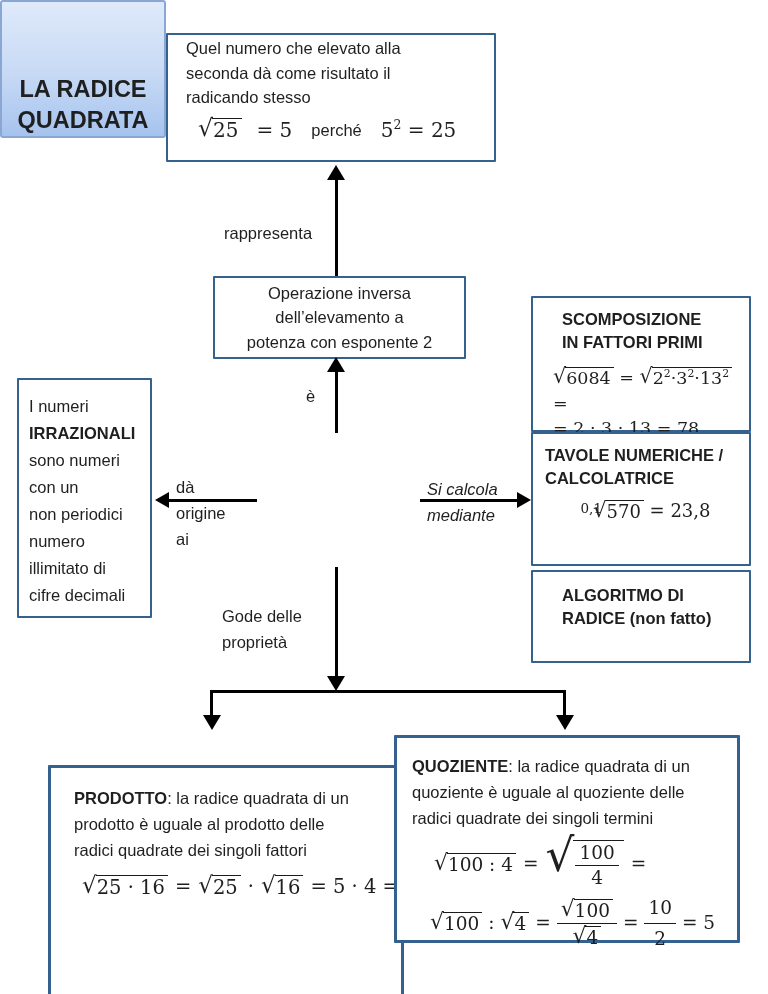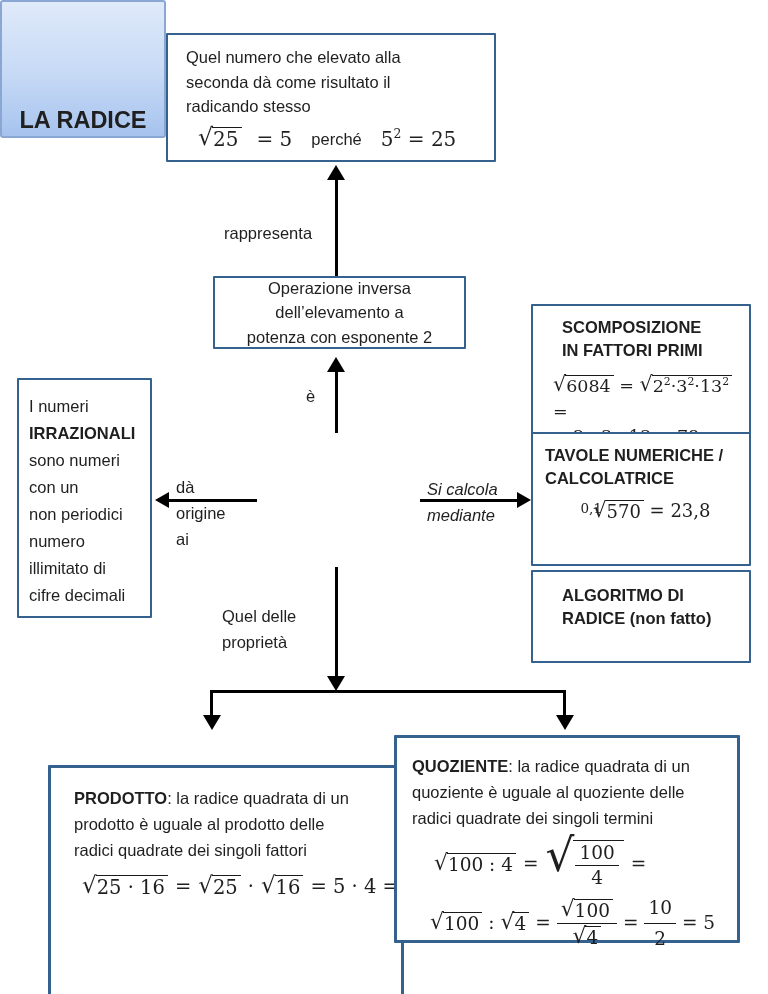--- a/index.html
+++ b/index.html
@@ -24,34 +24,34 @@
   .sq{display:inline-flex;align-items:flex-start;}
   .sq .rs{font-family:"DejaVu Sans",sans-serif;font-size:1.18em;line-height:0.92;}
   .sq .rc{border-top:1.7px solid #1a1a1a;line-height:1.08;padding:1px 3px 0 1px;margin-left:-1px;white-space:pre;}
   .sq.tall>.rs{font-size:2.45em;line-height:0.78;margin-top:-2px;}
   .sq.tall>.rc{padding:2px 5px 0 2px;}
   sup{font-size:0.62em;line-height:0;}
   .frac{display:inline-flex;flex-direction:column;align-items:center;vertical-align:middle;}
   .frac .num{border-bottom:1.7px solid #1a1a1a;padding:0 4px 2px;display:inline-flex;justify-content:center;}
   .frac .den{padding-top:2px;display:inline-flex;justify-content:center;}
   
-  .top-box{left:166px;top:33px;width:330px;height:129px;padding:10px 12px 0 18px;}
+  .top-box{left:166px;top:33px;width:330px;height:129px;padding:1px 12px 0 18px;}
   .top-formula{margin:8px 0 0 12px;font-size:20px;gap:15px;}
-  .mid-box{left:213px;top:276px;width:253px;height:73px;display:flex;flex-direction:column;justify-content:center;text-align:center;}
+  .mid-box{left:213px;top:276px;width:253px;height:83px;display:flex;flex-direction:column;justify-content:center;text-align:center;}
   .center-box{
     left:257px;top:433px;width:162px;height:134px;
     border:2px solid #8aa7d4;border-radius:3px;
     background:linear-gradient(180deg,#dfeafa 0%,#c6d9f5 55%,#a6c3ee 100%);
     display:flex;flex-direction:column;align-items:center;justify-content:flex-end;
     font-size:23.5px;font-weight:bold;line-height:31px;
   }
   .left-box{left:17px;top:378px;width:135px;height:240px;padding:13px 4px 0 10px;line-height:27px;font-size:16.5px;}
   .rbox{left:531px;width:220px;}
   .rbox .title{font-weight:bold;font-size:16.5px;line-height:23px;padding-top:10px;}
-  .rbox1{top:304px;height:136px;}
+  .rbox1{top:296px;height:136px;}
   .rbox1 .title{padding-left:29px;}
   .rbox1 .formula{font-size:17.5px;margin:13px 0 0 20px;flex-wrap:wrap;row-gap:5px;}
   .rbox2{top:432px;height:134px;}
   .rbox2 .title{padding-left:12px;}
   .rbox2 .formula{font-size:18px;margin-top:10px;justify-content:center;}
   .rbox3{top:570px;height:93px;}
   .rbox3 .title{padding-left:29px;padding-top:12px;}
   .vstack{display:inline-flex;flex-direction:row;align-items:flex-start;}
   .approx{font-size:13.5px;transform:translateX(9px);margin-bottom:1px;}
   .bbox{top:733px;border-width:3px;font-size:16.5px;line-height:26px;}
@@ -90,20 +90,21 @@
     <div>dell’elevamento a</div>
     <div>potenza con esponente 2</div>
   </div>
 
   <div class="tri tri-up" style="left:327px;top:357px;"></div>
   <div class="vline" style="left:335px;top:371px;width:3px;height:62px;"></div>
   <div class="lbl" style="left:306px;top:383px;">è</div>
 
   <div class="center-box">
     <div>LA RADICE</div>
+    <div>QUADRATA</div>
   </div>
 
   <div class="box left-box">
     <div>I numeri</div>
     <div class="bold">IRRAZIONALI</div>
     <div>sono numeri</div>
     <div>con un</div>
     <div>non periodici</div>
     <div>numero</div>
     <div>illimitato di</div>
@@ -173,21 +174,21 @@
   </div>
 
   <div class="vline" style="left:335px;top:567px;width:3px;height:110px;"></div>
   <div class="tri tri-down" style="left:327px;top:676px;"></div>
   <div class="hline" style="left:210px;top:690px;width:356px;height:3px;"></div>
   <div class="vline" style="left:210px;top:690px;width:3px;height:26px;"></div>
   <div class="tri tri-down" style="left:203px;top:715px;"></div>
   <div class="vline" style="left:563px;top:690px;width:3px;height:26px;"></div>
   <div class="tri tri-down" style="left:556px;top:715px;"></div>
   <div class="lbl" style="left:222px;top:603px;">
-    <div>Quel delle</div>
+    <div>Gode delle</div>
     <div>proprietà</div>
   </div>
 
   <div class="box bbox bbox-left">
     <div>
       <div><b>PRODOTTO</b><span>: la radice quadrata di un</span></div>
       <div>prodotto è uguale al prodotto delle</div>
       <div>radici quadrate dei singoli fattori</div>
     </div>
     <div class="formula prod-formula">

